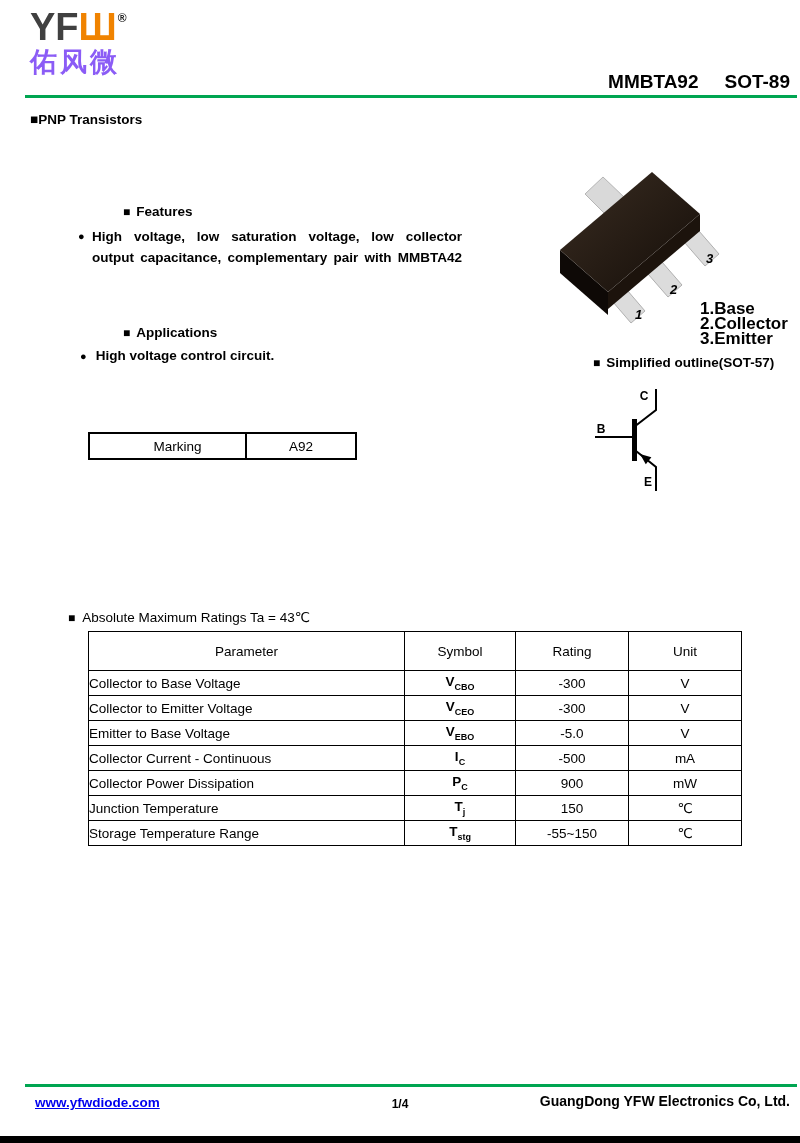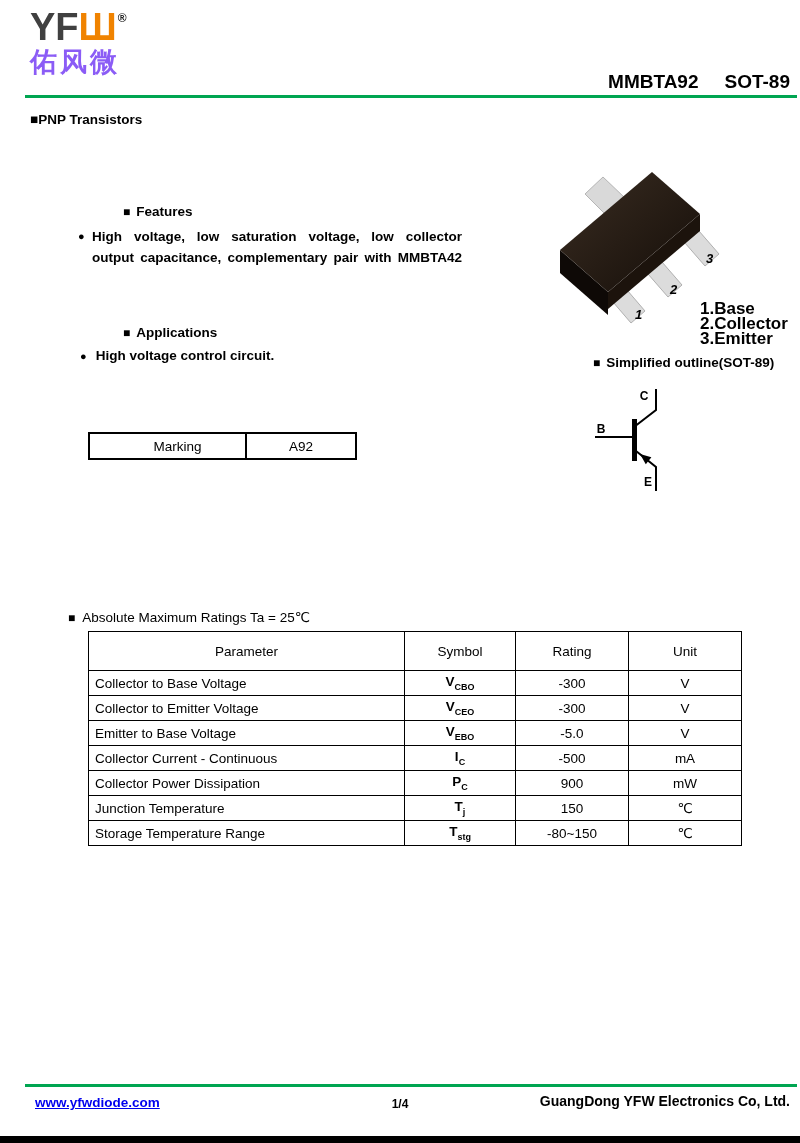--- a/index.html
+++ b/index.html
@@ -41,21 +41,21 @@
   .outline-title{left:545px;top:355px;font-weight:bold;}
   .sym-svg{position:absolute;left:585px;top:383px;}
 
   
   .ratings-title{position:absolute;left:68px;top:609px;font-size:13.5px;font-weight:normal;}
   .ratings-title .marker{margin-right:7px;font-size:12px;}
   .ratings-table{position:absolute;left:88px;top:631px;border-collapse:collapse;table-layout:fixed;width:649px;font-size:13.5px;}
   .ratings-table th,.ratings-table td{border:1.6px solid #000;padding:0;}
   .ratings-table th{height:38px;font-weight:normal;text-align:center;}
   .ratings-table td{height:24px;text-align:center;}
-  .ratings-table td.c-param{text-align:left;padding-left:6px;}
+  .ratings-table td.c-param{text-align:left;padding-left:0;}
   .ratings-table .w-param{width:315px;}
   .ratings-table .w-sym{width:110px;}
   .ratings-table .w-rat{width:112px;}
   .ratings-table .w-unit{width:112px;}
   .ratings-table td.c-sym{font-weight:bold;}
   .ratings-table td.c-sym sub{font-size:9px;font-weight:bold;}
 
   
   .footer-rule{position:absolute;left:25px;right:3px;top:1084px;height:3px;background:#00A551;}
   .website{position:absolute;left:35px;top:1095px;font-size:13.5px;font-weight:bold;color:#0000EE;text-decoration:underline;cursor:pointer;}
@@ -121,35 +121,35 @@
     <text x="130" y="142" font-size="13" font-weight="bold" font-style="italic">2</text>
     <text x="166" y="111" font-size="13" font-weight="bold" font-style="italic">3</text>
   </svg>
   <div class="pin-legend">
     <div>1.Base</div>
     <div>2.Collector</div>
     <div>3.Emitter</div>
   </div>
 
   <div class="sec-title outline-title">
-    <span class="marker">■</span><span>Simplified outline(SOT-89)</span>
+    <span class="marker">■</span><span>Simplified outline(SOT-57)</span>
   </div>
   <svg class="sym-svg" width="120" height="115" viewBox="0 0 120 115">
     <rect x="47" y="36" width="5" height="42" fill="#000"></rect>
     <line x1="10" y1="54" x2="47" y2="54" stroke="#000" stroke-width="2"></line>
     <polyline points="49,44 71,27 71,6" fill="none" stroke="#000" stroke-width="2"></polyline>
     <polyline points="51,68 71,84 71,108" fill="none" stroke="#000" stroke-width="2"></polyline>
     <polygon points="55,71 60.8,81.3 66.4,74.3" fill="#000"></polygon>
     <text x="59" y="17" font-size="12" font-weight="bold" text-anchor="middle">C</text>
     <text x="16" y="50" font-size="12" font-weight="bold" text-anchor="middle">B</text>
     <text x="63" y="103" font-size="12" font-weight="bold" text-anchor="middle">E</text>
   </svg>
 
   <div class="ratings-title">
-    <span class="marker">■</span><span>Absolute Maximum Ratings Ta = 25℃</span>
+    <span class="marker">■</span><span>Absolute Maximum Ratings Ta = 43℃</span>
   </div>
   <table class="ratings-table">
     <thead>
       <tr>
         <th class="w-param">Parameter</th>
         <th class="w-sym">Symbol</th>
         <th class="w-rat">Rating</th>
         <th class="w-unit">Unit</th>
       </tr>
     </thead>
@@ -186,21 +186,21 @@
         </tr>
         <tr>
           <td class="c-param">Junction Temperature</td>
           <td class="c-sym"><span>T</span><sub>j</sub></td>
           <td class="c-rat">150</td>
           <td class="c-unit">℃</td>
         </tr>
         <tr>
           <td class="c-param">Storage Temperature Range</td>
           <td class="c-sym"><span>T</span><sub>stg</sub></td>
-          <td class="c-rat">-80~150</td>
+          <td class="c-rat">-55~150</td>
           <td class="c-unit">℃</td>
         </tr>
       </tbody>
   </table>
 
   <div class="footer-rule"></div>
   <a class="website">www.yfwdiode.com</a>
   <div class="page-num">1/4</div>
   <div class="company">GuangDong YFW Electronics Co, Ltd.</div>
   <div class="bottom-bar"></div>

